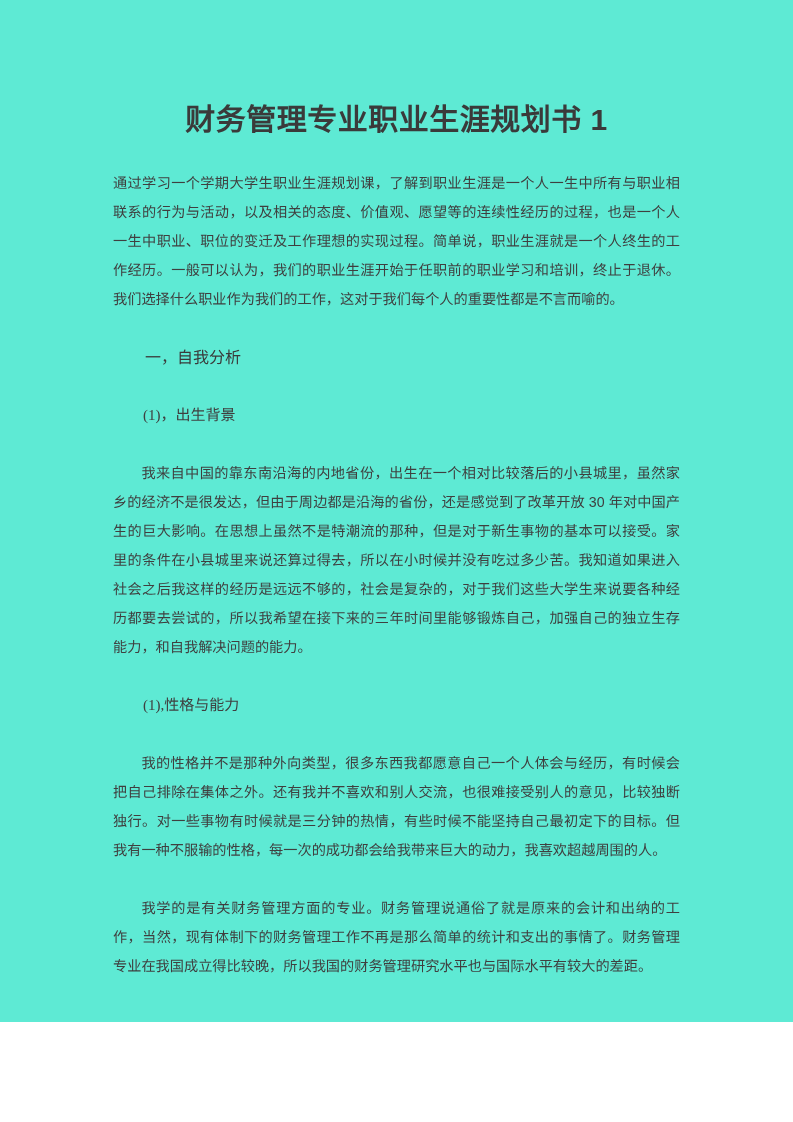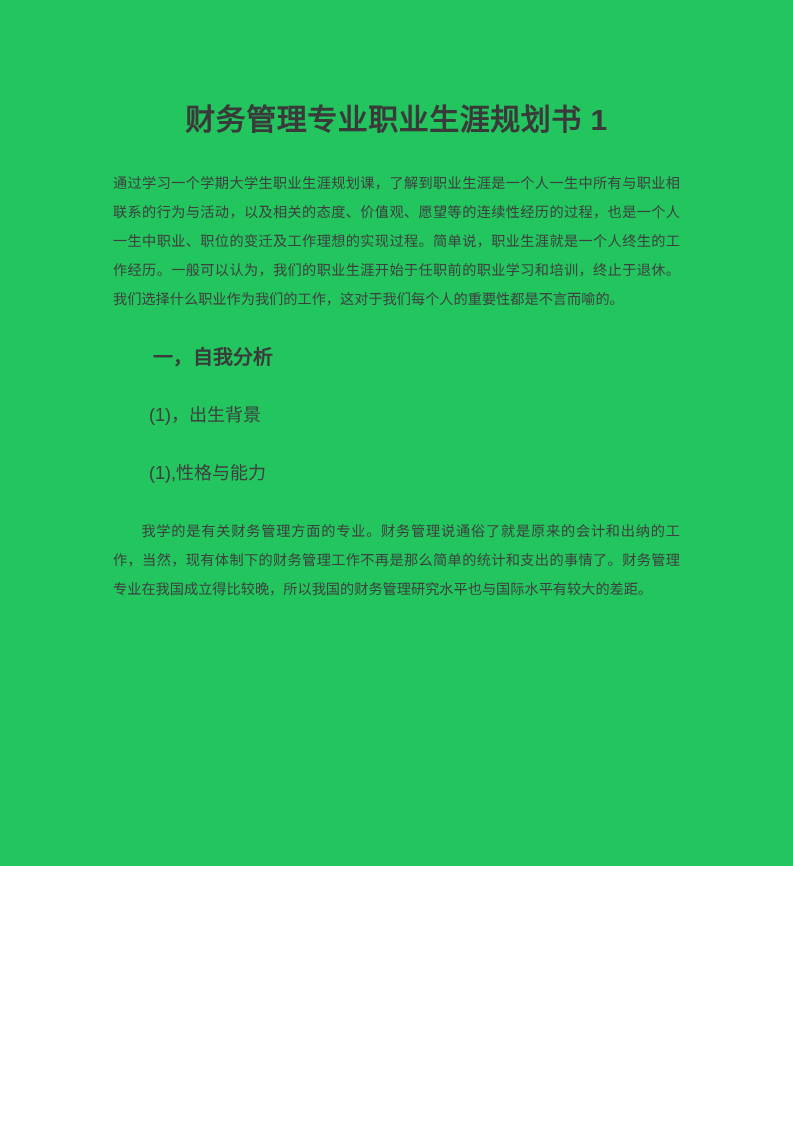--- a/index.html
+++ b/index.html
@@ -9,23 +9,23 @@
   }
   body {
     width: 793px;
     height: 1122px;
     overflow: hidden;
     font-family: "Liberation Sans", "DejaVu Sans", sans-serif;
   }
   .page {
     box-sizing: border-box;
     width: 793px;
-    height: 866px;
+    height: 1022px;
     padding: 62px 113px 40px 113px;
-    background: #22c55e;
+    background: #5eead4;
   }
   .doc-title {
     font-size: 30px;
     line-height: 40px;
     font-weight: 700;
     color: #3a3a3a;
     text-align: center;
     margin: 38px 0 0 0;
     letter-spacing: 0.5px;
   }
@@ -35,50 +35,53 @@
     color: #3f3f3f;
     text-align: justify;
     margin: 29px 0 0 0;
     text-indent: 2em;
     word-break: break-all;
   }
   .para.noindent {
     text-indent: 0;
   }
   .heading {
-    font-size: 20px;
+    font-size: 16px;
     line-height: 29px;
-    font-weight: 700;
+    font-weight: 400;
     color: #3a3a3a;
     margin: 29px 0 0 0;
     text-indent: 2em;
   }
   .subheading {
-    font-size: 18px;
+    font-size: 15px;
     line-height: 29px;
     font-weight: 400;
     color: #3f3f3f;
     margin: 29px 0 0 0;
     text-indent: 2em;
+    font-family: Liberation Serif, serif;
   }
 </style>
 </head>
 <body>
 
 <div class="page">
 
   <h1 class="doc-title">财务管理专业职业生涯规划书 1</h1>
 
   <p class="para noindent">通过学习一个学期大学生职业生涯规划课，了解到职业生涯是一个人一生中所有与职业相联系的行为与活动，以及相关的态度、价值观、愿望等的连续性经历的过程，也是一个人一生中职业、职位的变迁及工作理想的实现过程。简单说，职业生涯就是一个人终生的工作经历。一般可以认为，我们的职业生涯开始于任职前的职业学习和培训，终止于退休。我们选择什么职业作为我们的工作，这对于我们每个人的重要性都是不言而喻的。</p>
 
   <h2 class="heading">一，自我分析</h2>
 
   <p class="subheading">(1)，出生背景</p>
 
+  <p class="para">我来自中国的靠东南沿海的内地省份，出生在一个相对比较落后的小县城里，虽然家乡的经济不是很发达，但由于周边都是沿海的省份，还是感觉到了改革开放 30 年对中国产生的巨大影响。在思想上虽然不是特潮流的那种，但是对于新生事物的基本可以接受。家里的条件在小县城里来说还算过得去，所以在小时候并没有吃过多少苦。我知道如果进入社会之后我这样的经历是远远不够的，社会是复杂的，对于我们这些大学生来说要各种经历都要去尝试的，所以我希望在接下来的三年时间里能够锻炼自己，加强自己的独立生存能力，和自我解决问题的能力。</p>
 
   <p class="subheading">(1),性格与能力</p>
 
+  <p class="para">我的性格并不是那种外向类型，很多东西我都愿意自己一个人体会与经历，有时候会把自己排除在集体之外。还有我并不喜欢和别人交流，也很难接受别人的意见，比较独断独行。对一些事物有时候就是三分钟的热情，有些时候不能坚持自己最初定下的目标。但我有一种不服输的性格，每一次的成功都会给我带来巨大的动力，我喜欢超越周围的人。</p>
 
 
 
   <p class="para">我学的是有关财务管理方面的专业。财务管理说通俗了就是原来的会计和出纳的工作，当然，现有体制下的财务管理工作不再是那么简单的统计和支出的事情了。财务管理专业在我国成立得比较晚，所以我国的财务管理研究水平也与国际水平有较大的差距。</p>
 
 </div>
 
 </body></html>

